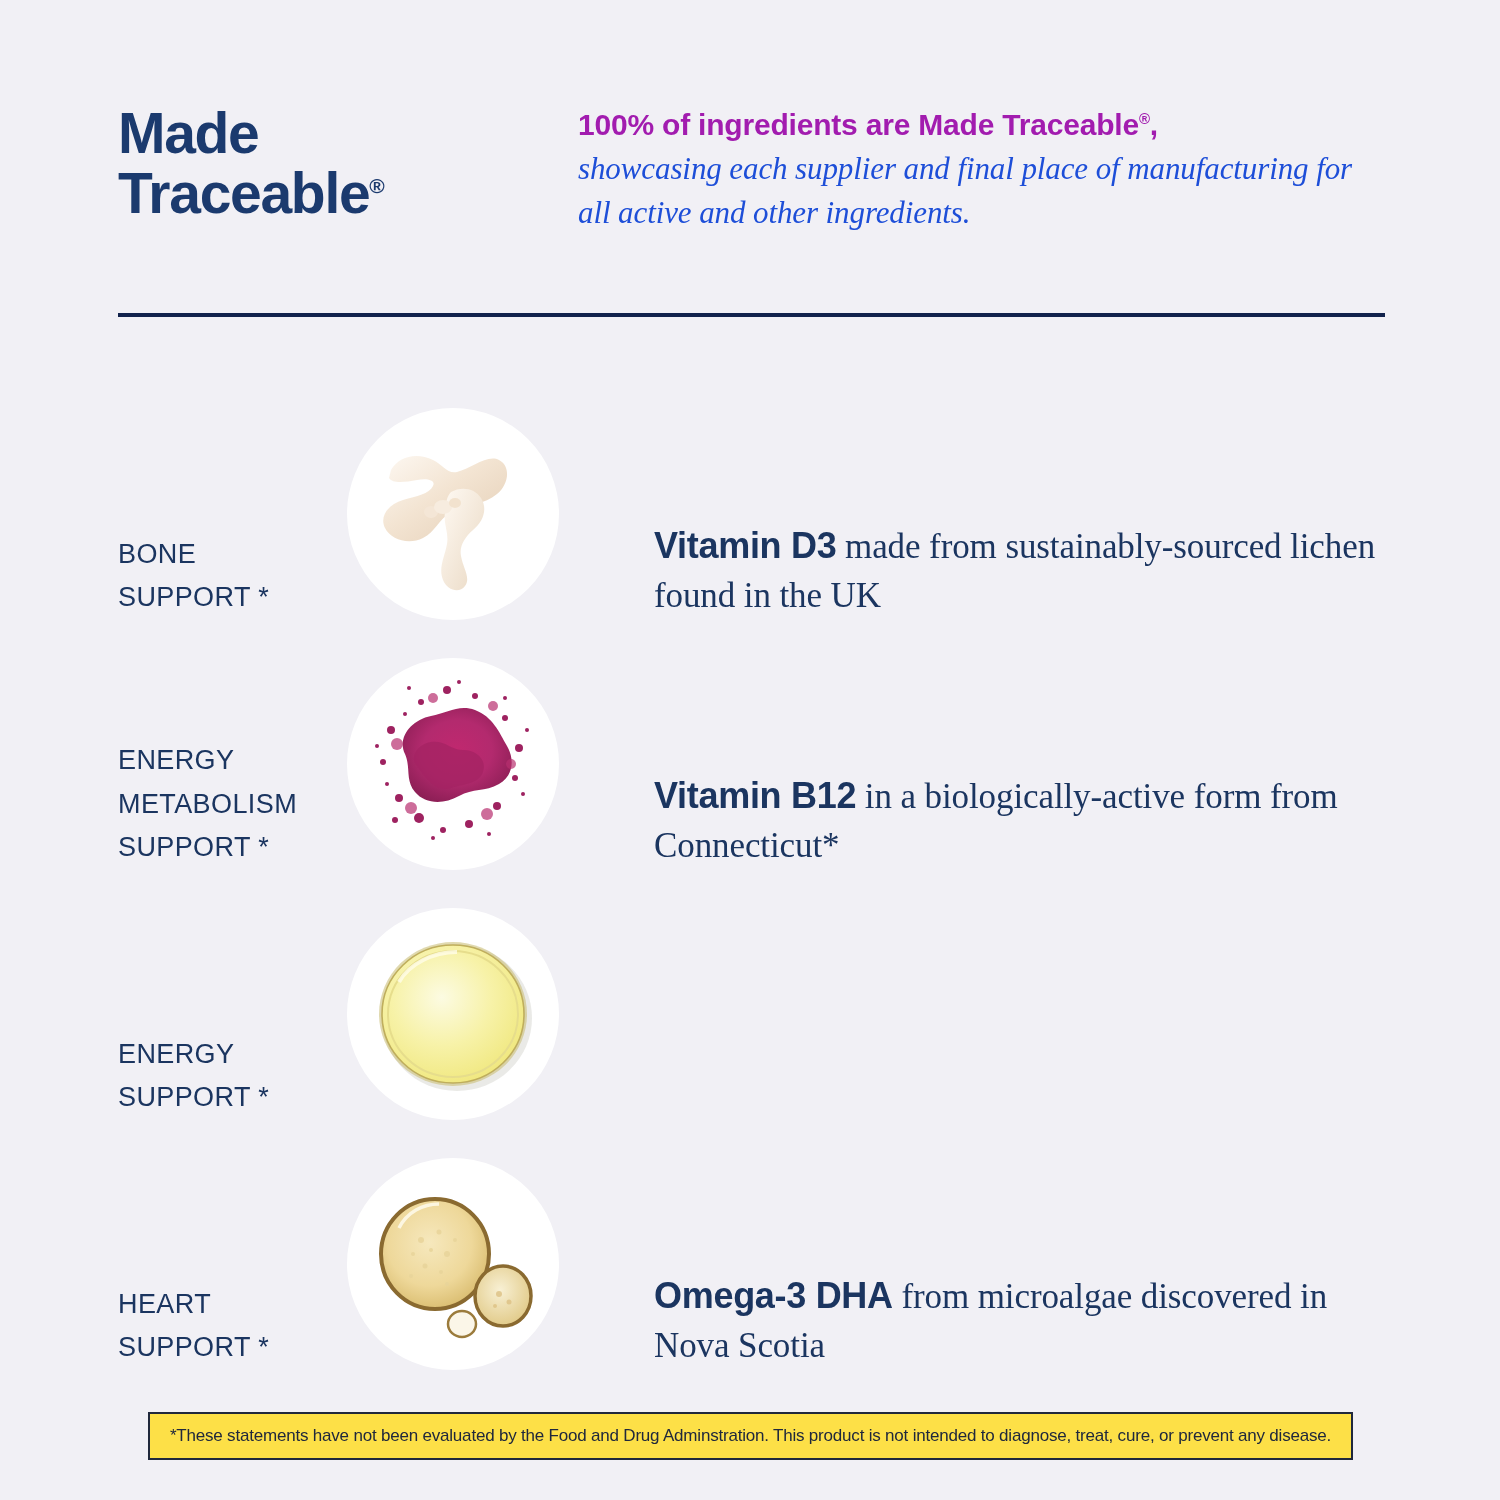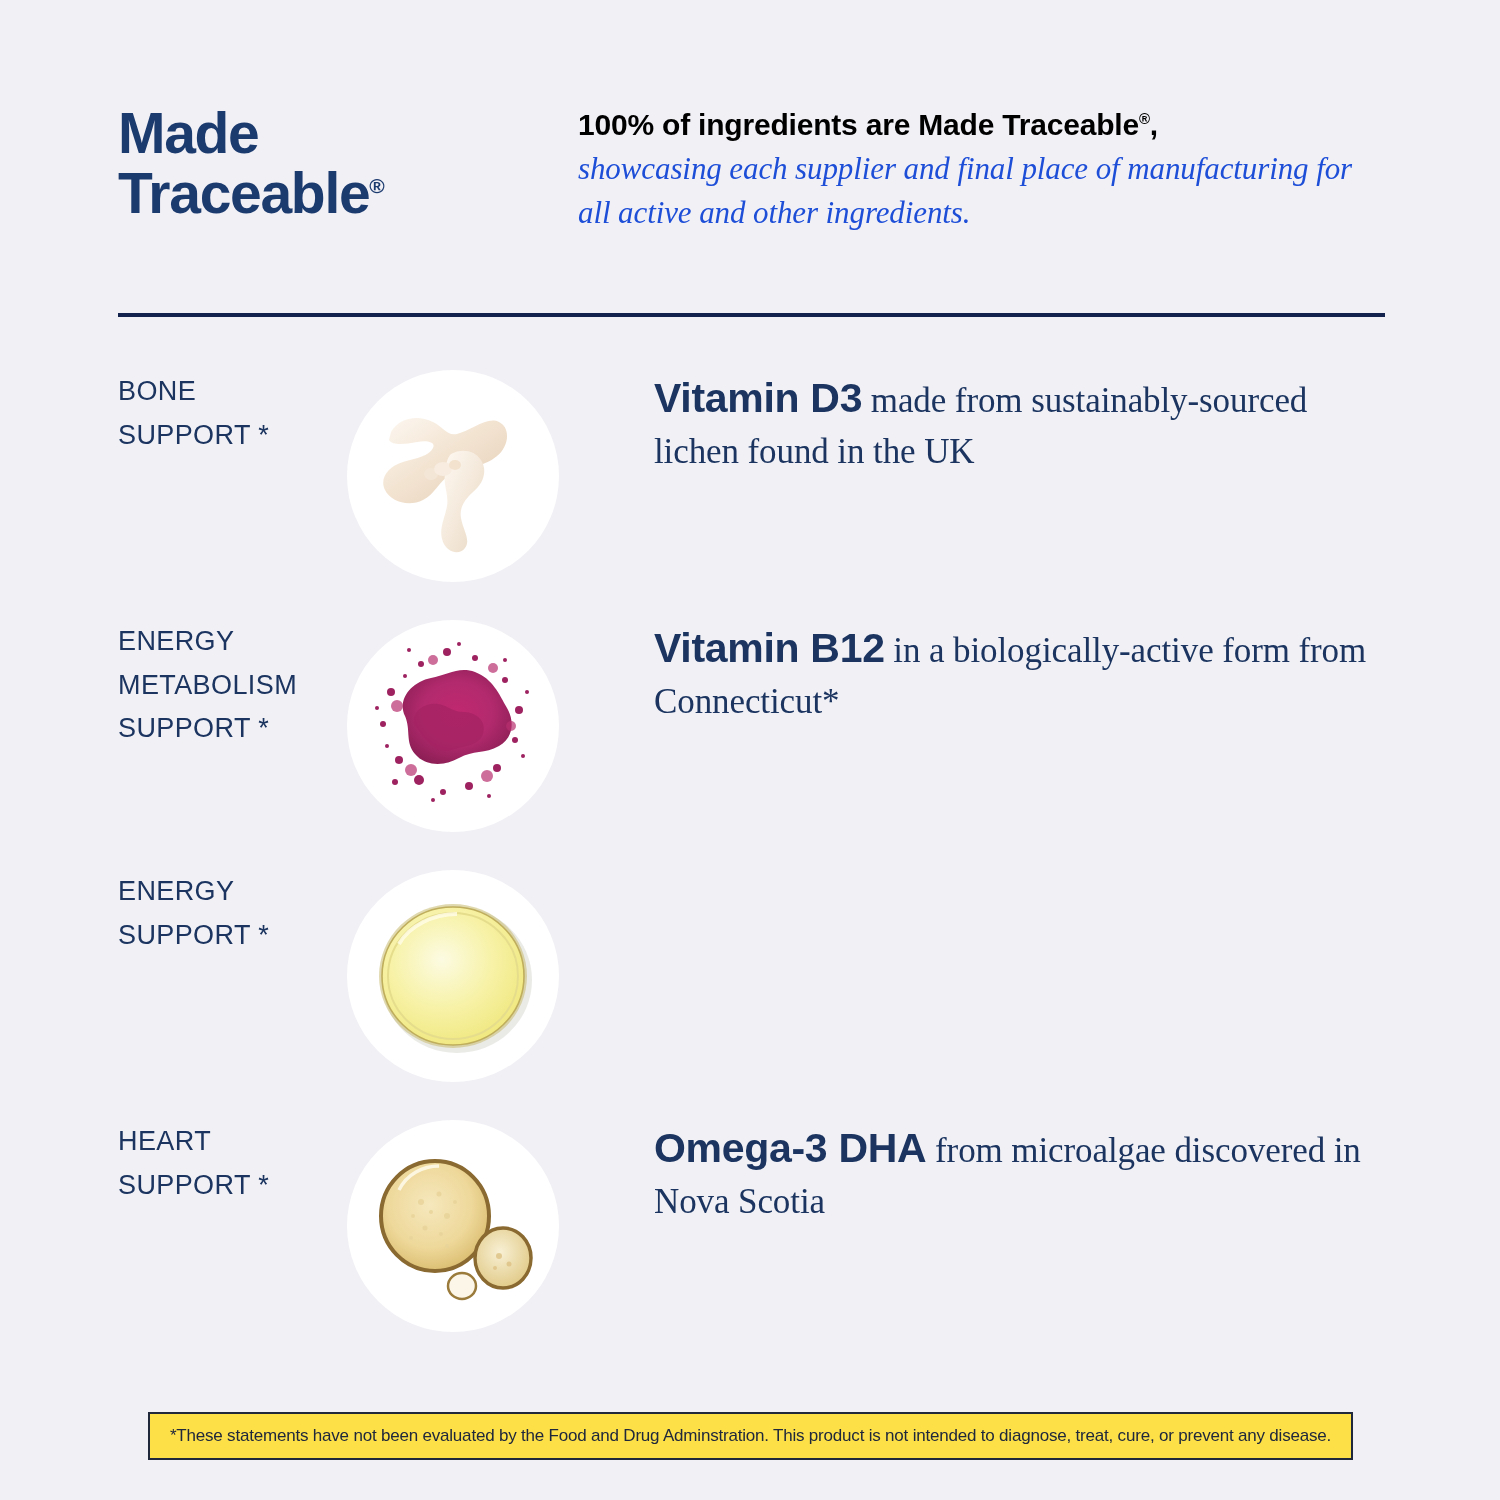--- a/index.html
+++ b/index.html
@@ -59,21 +59,21 @@
   .header-copy {
     flex: 1 1 auto;
     padding-top: 10px;
     padding-left: 10px;
   }
   .header-lead {
     font-family: "Liberation Sans", sans-serif;
     font-weight: bold;
     font-size: 30px;
     line-height: 1.32;
-    color: #000000;
+    color: #a21caf;
     margin: 0;
     letter-spacing: -0.2px;
   }
   .header-lead .reg {
     font-size: 15px;
     vertical-align: super;
   }
   .header-sub {
     font-family: "Liberation Serif", serif;
     font-style: italic;
@@ -98,21 +98,21 @@
   .rows {
     position: absolute;
     left: 0;
     top: 370px;
     width: 1500px;
   }
   .row {
     position: relative;
     height: 250px;
     display: flex;
-    align-items: flex-start;
+    align-items: flex-end;
     gap: 8px;
   }
   .row-label {
     width: 320px;
     flex: 0 0 320px;
     padding-left: 118px;
     box-sizing: border-box;
     font-family: "Liberation Sans", sans-serif;
     font-size: 27px;
     line-height: 1.62;
@@ -141,21 +141,21 @@
     padding-right: 110px;
     font-family: "Liberation Serif", serif;
     font-size: 35px;
     line-height: 1.4;
     color: #1b3560;
     letter-spacing: -0.1px;
   }
   .row-desc .hl {
     font-family: "Liberation Sans", sans-serif;
     font-weight: bold;
-    font-size: 41px;
+    font-size: 36px;
     letter-spacing: -0.3px;
   }
 
   
   
   .cream-svg, .powder-svg, .dish-svg, .droplet-svg { display:block; width:100%; height:100%; }
 
   
   .footer-box {
     position: absolute;

